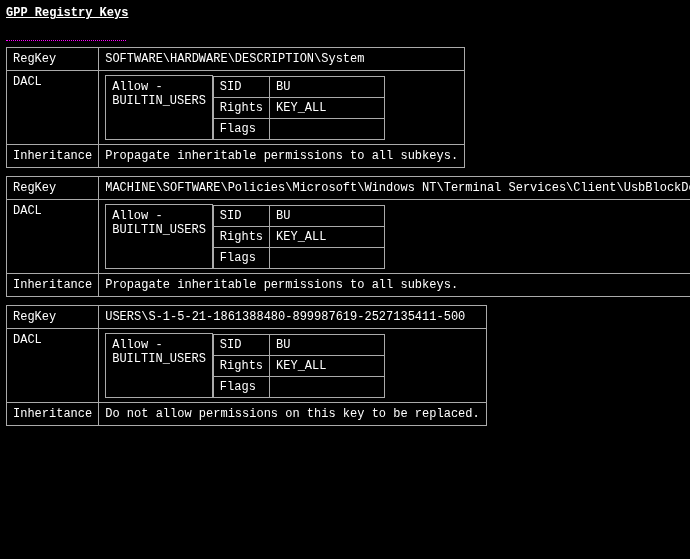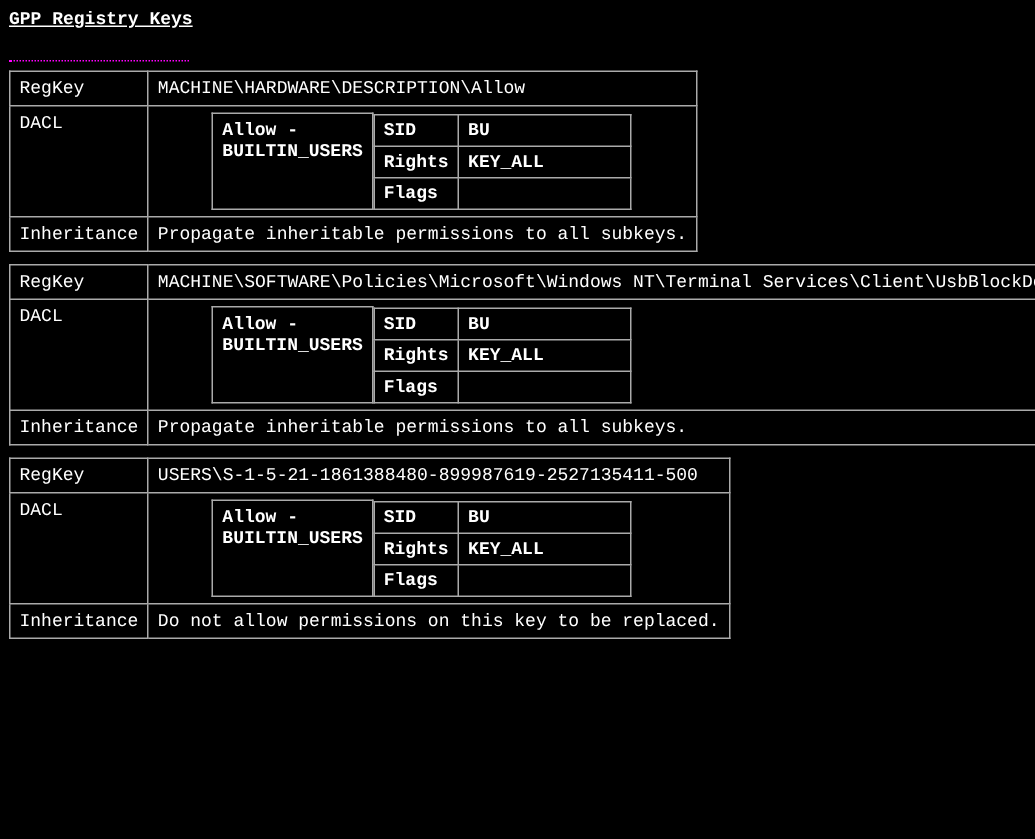--- a/index.html
+++ b/index.html
@@ -1,42 +1,42 @@
 <!DOCTYPE html>
 <html><head>
   <meta charset="utf-8">
   <style>
     * { margin: 0; padding: 0; box-sizing: border-box; }
     body { background: #000; color: #fff; font-family: 'Courier New', monospace; font-size: 12px; width: 690px; height: 559px; padding: 6px; }
     .title { color: #ffffff; font-weight: bold; margin-bottom: 20px; text-decoration: underline; }
     .title-underline { border-bottom: 1px dotted #ff00ff; width: 120px; margin-bottom: 6px; }
-    table { border-collapse: collapse; padding-left: 36px; }
+    table { border-collapse: collapse; }
     .outer { border: 1px solid #aaa; margin-bottom: 8px; }
     .outer td { border: 1px solid #aaa; padding: 4px 6px; vertical-align: top; }
     .label-col { width: 90px; }
     .dacl-cell { padding: 6px; }
-    .allow-wrap { display: flex; align-items: flex-end; gap: 0; font-weight: bold; }
+    .allow-wrap { display: flex; align-items: flex-end; gap: 0; }
     .allow-box { border: 1px solid #aaa; padding: 4px 6px; }
     .inner { border-collapse: collapse; border-radius: 10px; }
     .inner td { border: 1px solid #aaa; padding: 3px 6px; }
     .inner .k { width: 52px; }
     .inner .v { width: 115px; }
     .nowrap { white-space: nowrap; }
   </style>
 </head>
 <body>
 
 <div class="title">GPP Registry Keys</div>
 <div class="title-underline"></div>
 
 <table class="outer">
   <tbody>
       <tr>
     <td class="label-col">RegKey</td>
-    <td class="nowrap">MACHINE\HARDWARE\DESCRIPTION\Allow</td>
+    <td class="nowrap">SOFTWARE\HARDWARE\DESCRIPTION\System</td>
   </tr>
   <tr>
     <td class="label-col">DACL</td>
     <td class="dacl-cell">
       <table class="allow-wrap">
             <tbody>
               <tr>
         <td class="allow-box">
           <span>Allow -</span><br>
           <span>BUILTIN_USERS</span>

